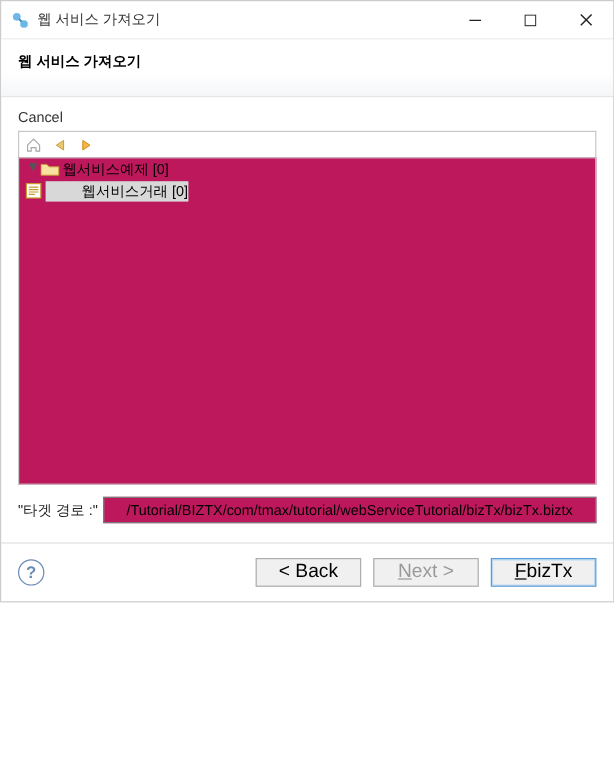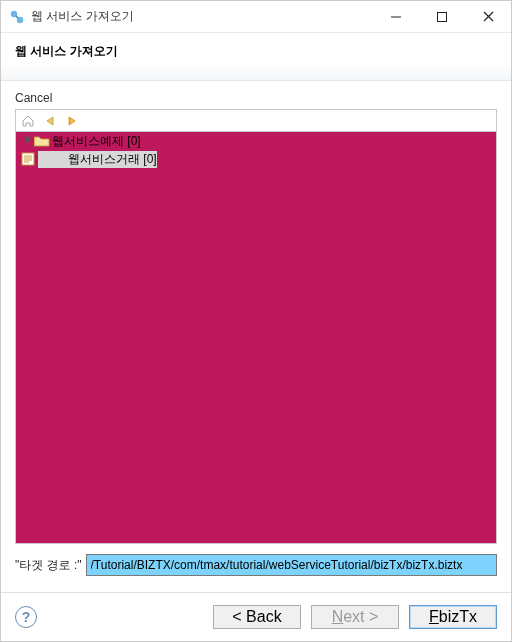--- a/index.html
+++ b/index.html
@@ -5,21 +5,21 @@
   * { box-sizing: border-box; margin: 0; padding: 0; }
   body {
     font-family: "Malgun Gothic", "Segoe UI", Tahoma, sans-serif;
     font-size: 12px;
     background: #fff;
     color: #000;
     width: 512px;
     height: 642px;
     overflow: hidden;
   }
-  .window { width: 512px; height: 642px; border: 1px solid #ccc; display:flex; flex-direction:column; }
+  .window { width: 512px; height: 502px; border: 1px solid #ccc; display:flex; flex-direction:column; }
   
   
   .titlebar {
     height: 32px;
     display: flex;
     align-items: center;
     padding-left: 8px;
     border-bottom: 1px solid #e8e8e8;
   }
   .titlebar .app-icon { width:16px; height:16px; margin-right:6px; display:inline-flex; align-items:center; justify-content:center; }
@@ -67,24 +67,25 @@
   .tree-row.selected .row-label { background:#d8d8d8;padding-left:30px; }
   .children { padding-left:32px; }
 
   
   .target-row { display:flex; align-items:center; margin:10px 0 16px 0; gap:4px; }
   .target-label { font-size:12px; color:#222; white-space:nowrap; }
   .target-input {
     flex:1;
     height:22px;
     border:1px solid #7a7a7a;
-    background:#7dd3fc;
+    background:#be185d;
     padding:2px 4px;
     font-size:12px;
     font-family: inherit;
+    text-align: center;
   }
 
   
   .footer { border-top:1px solid #e0e0e0; padding:12px 14px; display:flex; align-items:center; gap:10px; }
   .help { width:22px; height:22px; border-radius:50%; border:1.5px solid #6a8bb5; color:#6a8bb5; display:flex; align-items:center; justify-content:center; font-size:14px; font-weight:bold; }
   .spacer { flex:1; }
   .btn {
     width:88px; height:24px;
     border:1px solid #adadad;
     background:#f0f0f0;

